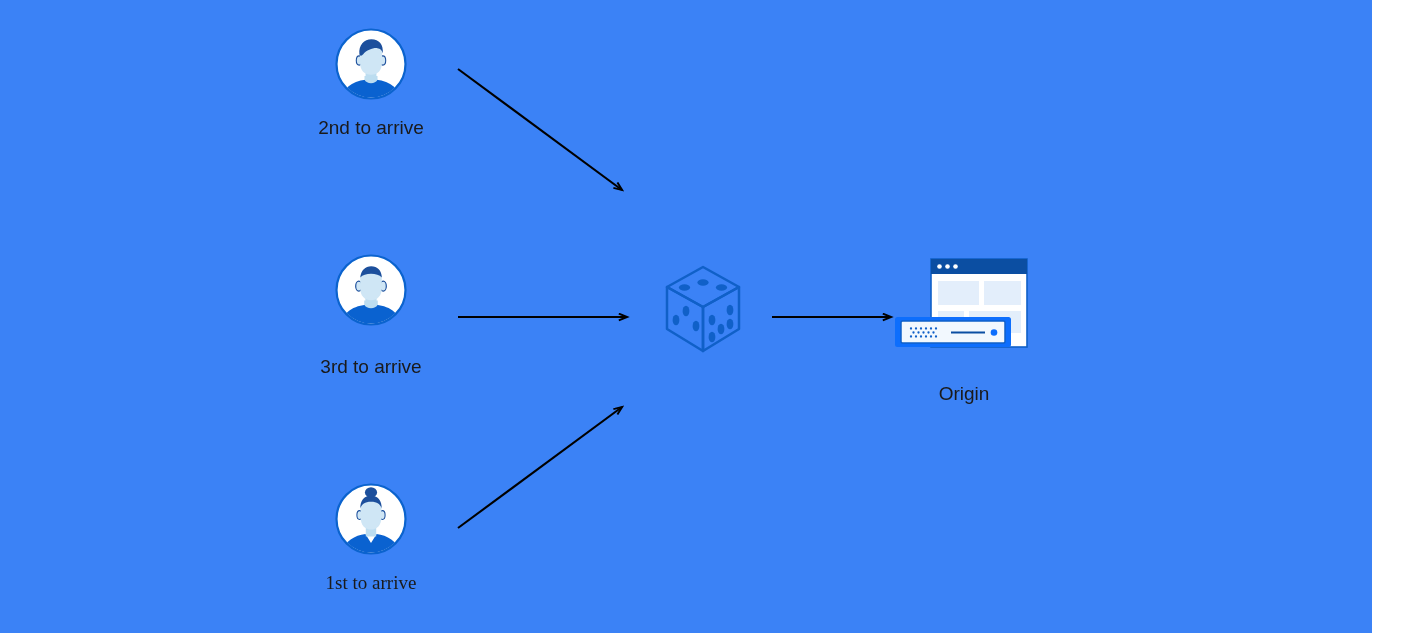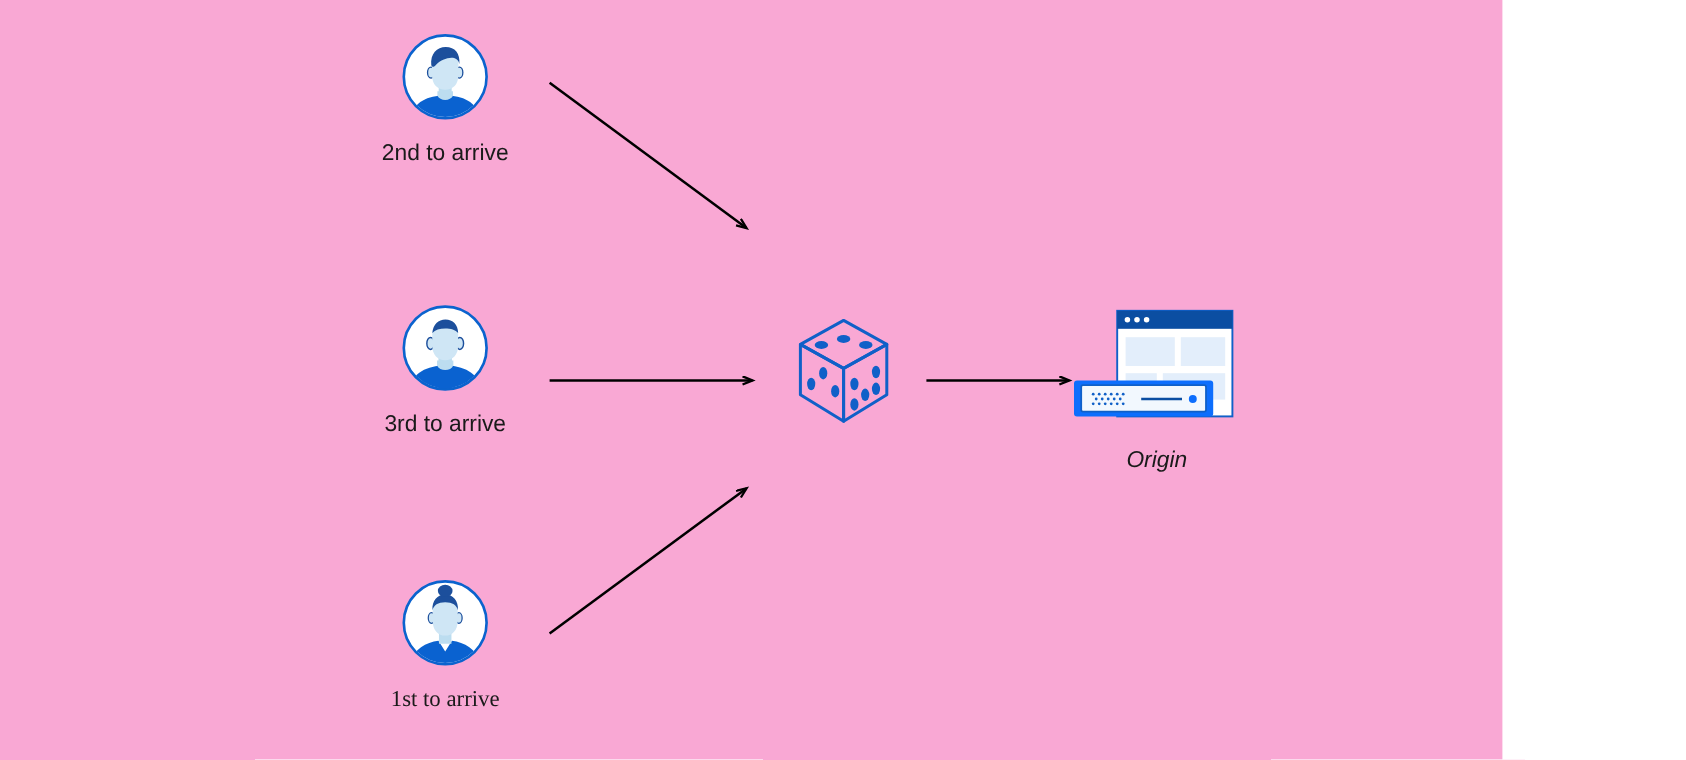--- a/index.html
+++ b/index.html
@@ -7,23 +7,23 @@
     margin: 0;
     padding: 0;
     background: #ffffff;
   }
   body {
     font-family: "Liberation Sans", sans-serif;
     -webkit-font-smoothing: antialiased;
   }
   #canvas {
     position: relative;
-    width: 1252px;
+    width: 1372px;
     height: 633px;
-    background: #f9a8d4;
+    background: #3b82f6;
     overflow: hidden;
   }
   .node {
     position: absolute;
   }
   .node-label {
     position: absolute;
     width: 260px;
     text-align: center;
     font-size: 19px;
@@ -127,21 +127,21 @@
           <path d="M31.4 42 L42.6 42 L42.6 52.6 L31.4 52.6 Z" fill="#bcddf0"></path>
           <ellipse cx="24.8" cy="33.2" rx="3.1" ry="5" fill="#cfe6f5" stroke="#1c4f9c" stroke-width="1.2"></ellipse>
           <ellipse cx="49.2" cy="33.2" rx="3.1" ry="5" fill="#cfe6f5" stroke="#1c4f9c" stroke-width="1.2"></ellipse>
           <path d="M26.2 25.6 C26.2 19.2 30.9 15 37 15 C43.1 15 47.8 19.2 47.8 25.6
                    L47.8 35 C47.8 43 43.2 47.2 37 47.2 C30.8 47.2 26.2 43 26.2 35 Z" fill="#cfe6f5"></path>
           <path d="M26.3 24.4 C26.9 17.2 31.3 13.2 37.2 13.2 C43.4 13.2 47.6 17.2 47.8 24.6
                    C45.6 22 41.6 20.8 37 20.8 C32.4 20.8 28.6 22 26.3 24.4 Z" fill="#1c4f9c"></path>
         </g>
       </svg>
     </div>
-    <div class="node-label" style="left:-93px; top:89px;">3rd to arrive</div>
+    <div class="node-label" style="left:-93px; top:102px;">3rd to arrive</div>
   </div>
 
   <div class="node" style="left:334px; top:482px;">
     <div class="avatar-wrap" style="left:0; top:0;">
       <svg class="icon-svg" width="74" height="74" viewBox="0 0 74 74" xmlns="http://www.w3.org/2000/svg">
         <clipPath id="clipC">
             <circle cx="37" cy="37" r="33.5"></circle>
           </clipPath>
         <circle cx="37" cy="37" r="34.5" fill="#ffffff" stroke="#0b63ce" stroke-width="2.2"></circle>
         <g clip-path="url(#clipC)">
@@ -238,16 +238,16 @@
             <circle cx="23" cy="81.5" r="1.15"></circle>
           <circle cx="28" cy="81.5" r="1.15"></circle>
             <circle cx="33" cy="81.5" r="1.15"></circle>
           <circle cx="38" cy="81.5" r="1.15"></circle>
             <circle cx="43" cy="81.5" r="1.15"></circle>
         </g>
         <line x1="58" y1="77.5" x2="92" y2="77.5" stroke="#0b4ea2" stroke-width="2"></line>
         <circle cx="101" cy="77.5" r="3.3" fill="#0d6efd"></circle>
       </g>
     </svg>
-    <div class="node-label" style="left:-59px; top:117px;font-style:italic;">Origin</div>
+    <div class="node-label" style="left:-59px; top:127px;">Origin</div>
   </div>
 
 </div>
 
 </body></html>

